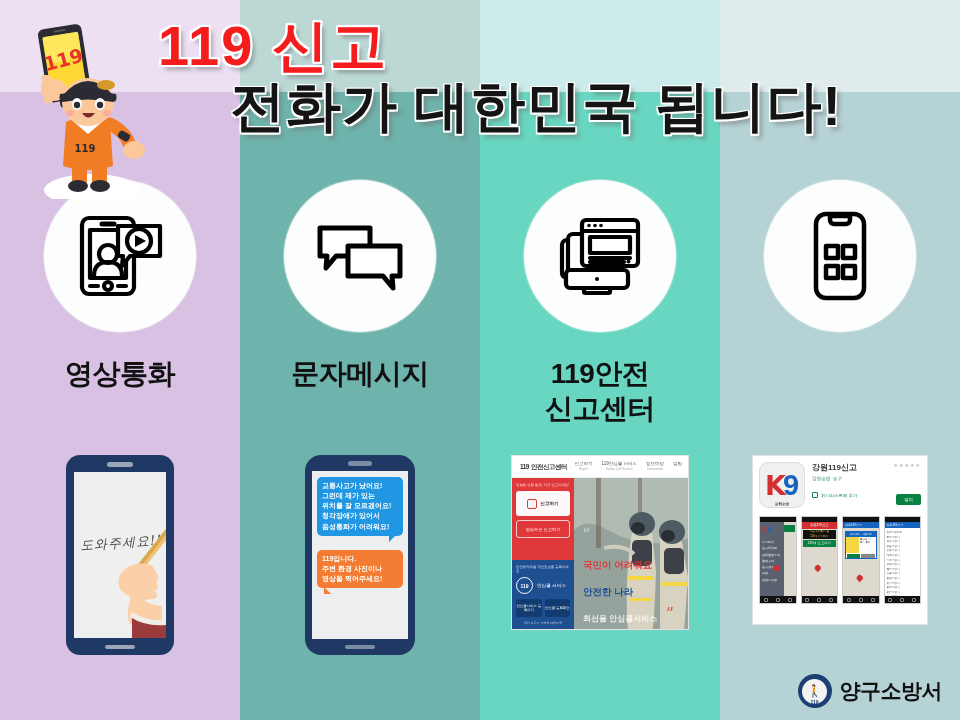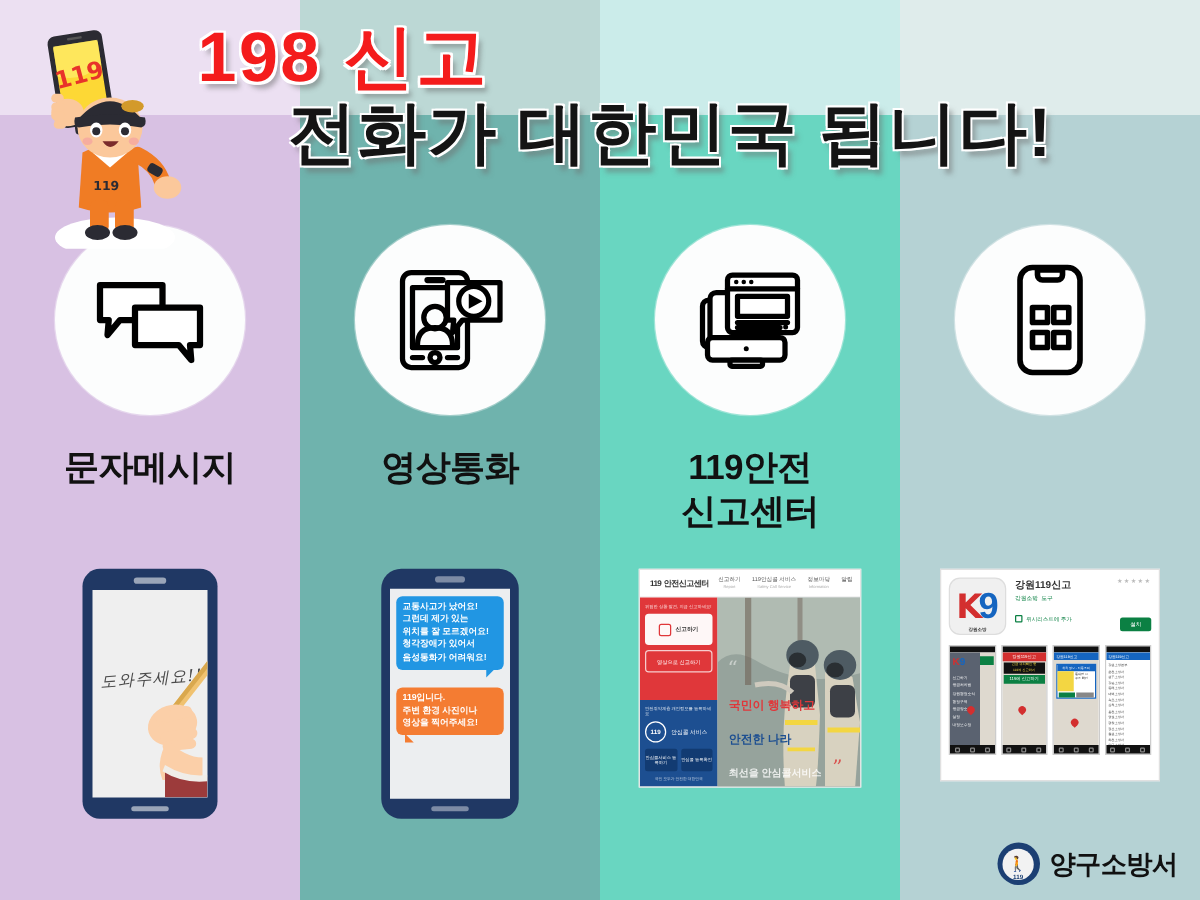--- a/index.html
+++ b/index.html
@@ -274,57 +274,57 @@
       <circle cx="86" cy="91" r="3.2" fill="#2b2b33"></circle>
 
       <ellipse cx="56" cy="99" rx="4" ry="3" fill="#f5a6a0" opacity=".8"></ellipse>
       <ellipse cx="93" cy="99" rx="4" ry="3" fill="#f5a6a0" opacity=".8"></ellipse>
 
       <path d="M68 99 q6 9 13 0 z" fill="#7a2b2b"></path>
     </svg>
   </div>
 
   <div class="title-wrap">
-    <div class="title-1">198 신고</div>
+    <div class="title-1">119 신고</div>
     <div class="title-2">전화가 대한민국 됩니다!</div>
   </div>
 
   <div class="features">
-
-    <div class="feature">
-      <div class="circle">
-        <svg width="104" height="104" viewBox="0 0 104 104">
-          <g fill="#fff" stroke="#000" stroke-width="5" stroke-linejoin="round" stroke-linecap="round">
-            <path d="M12 24 h50 v28 h-34 l-10 12 l1 -12 h-7 Z"></path>
-            <path d="M40 42 h52 v30 h-8 l1 12 l-10 -12 h-35 Z"></path>
-          </g>
-        </svg>
-      </div>
-      <div class="feature-label">문자메시지</div>
-    </div>
 
     <div class="feature">
       <div class="circle">
         <svg width="104" height="104" viewBox="0 0 104 104">
           <g fill="none" stroke="#000" stroke-width="4.2" stroke-linejoin="round" stroke-linecap="round">
             <rect x="14" y="14" width="52" height="76" rx="7"></rect>
             <rect x="22" y="26" width="36" height="48"></rect>
             <line x1="34" y1="20" x2="46" y2="20" stroke-width="5"></line>
             <circle cx="40" cy="82" r="4"></circle>
             <line x1="22" y1="82" x2="30" y2="82"></line>
             <line x1="50" y1="82" x2="58" y2="82"></line>
             <circle cx="40" cy="50" r="9"></circle>
             <path d="M26 72 q0 -14 14 -14 q14 0 14 14"></path>
             <path d="M50 22 H92 V52 H62 L54 62 L55 52 H50 Z" fill="#fff"></path>
             <circle cx="71" cy="37" r="12"></circle>
           </g>
           <path d="M67 31 L78 37 L67 43 Z" fill="#000"></path>
         </svg>
       </div>
       <div class="feature-label">영상통화</div>
+    </div>
+
+    <div class="feature">
+      <div class="circle">
+        <svg width="104" height="104" viewBox="0 0 104 104">
+          <g fill="#fff" stroke="#000" stroke-width="5" stroke-linejoin="round" stroke-linecap="round">
+            <path d="M12 24 h50 v28 h-34 l-10 12 l1 -12 h-7 Z"></path>
+            <path d="M40 42 h52 v30 h-8 l1 12 l-10 -12 h-35 Z"></path>
+          </g>
+        </svg>
+      </div>
+      <div class="feature-label">문자메시지</div>
     </div>
 
     <div class="feature">
       <div class="circle">
         <svg width="104" height="104" viewBox="0 0 104 104">
           <g fill="#fff" stroke="#000" stroke-width="4.2" stroke-linejoin="round" stroke-linecap="round">
             <rect x="14" y="36" width="44" height="38" rx="5"></rect>
             <rect x="20" y="30" width="44" height="44" rx="5"></rect>
             <rect x="18" y="66" width="62" height="18" rx="4"></rect>
             <rect x="36" y="84" width="26" height="5" rx="1.5"></rect>
@@ -474,21 +474,21 @@
                 <rect x="56" y="120" width="22" height="3"></rect>
               </g>
               <g fill="#3d4046">
                 <rect x="58" y="62" width="20" height="26" rx="5"></rect>
                 <rect x="90" y="70" width="20" height="26" rx="5"></rect>
               </g>
               <path d="M30 70 q20 -4 30 6" stroke="#cfcabe" stroke-width="4" fill="none"></path>
             </svg>
             <div class="hero-quote">“</div>
             <div class="hero-txt">
-              <div class="hero-l1">국민이 행복하고</div>
+              <div class="hero-l1">국민이 어려워요</div>
               <div class="hero-l2">안전한 나라</div>
               <div class="hero-l3">최선을 안심콜서비스</div>
             </div>
             <div class="hero-quote2">”</div>
           </div>
         </div>
       </div>
     </div>
 
     <div class="media-cell">

